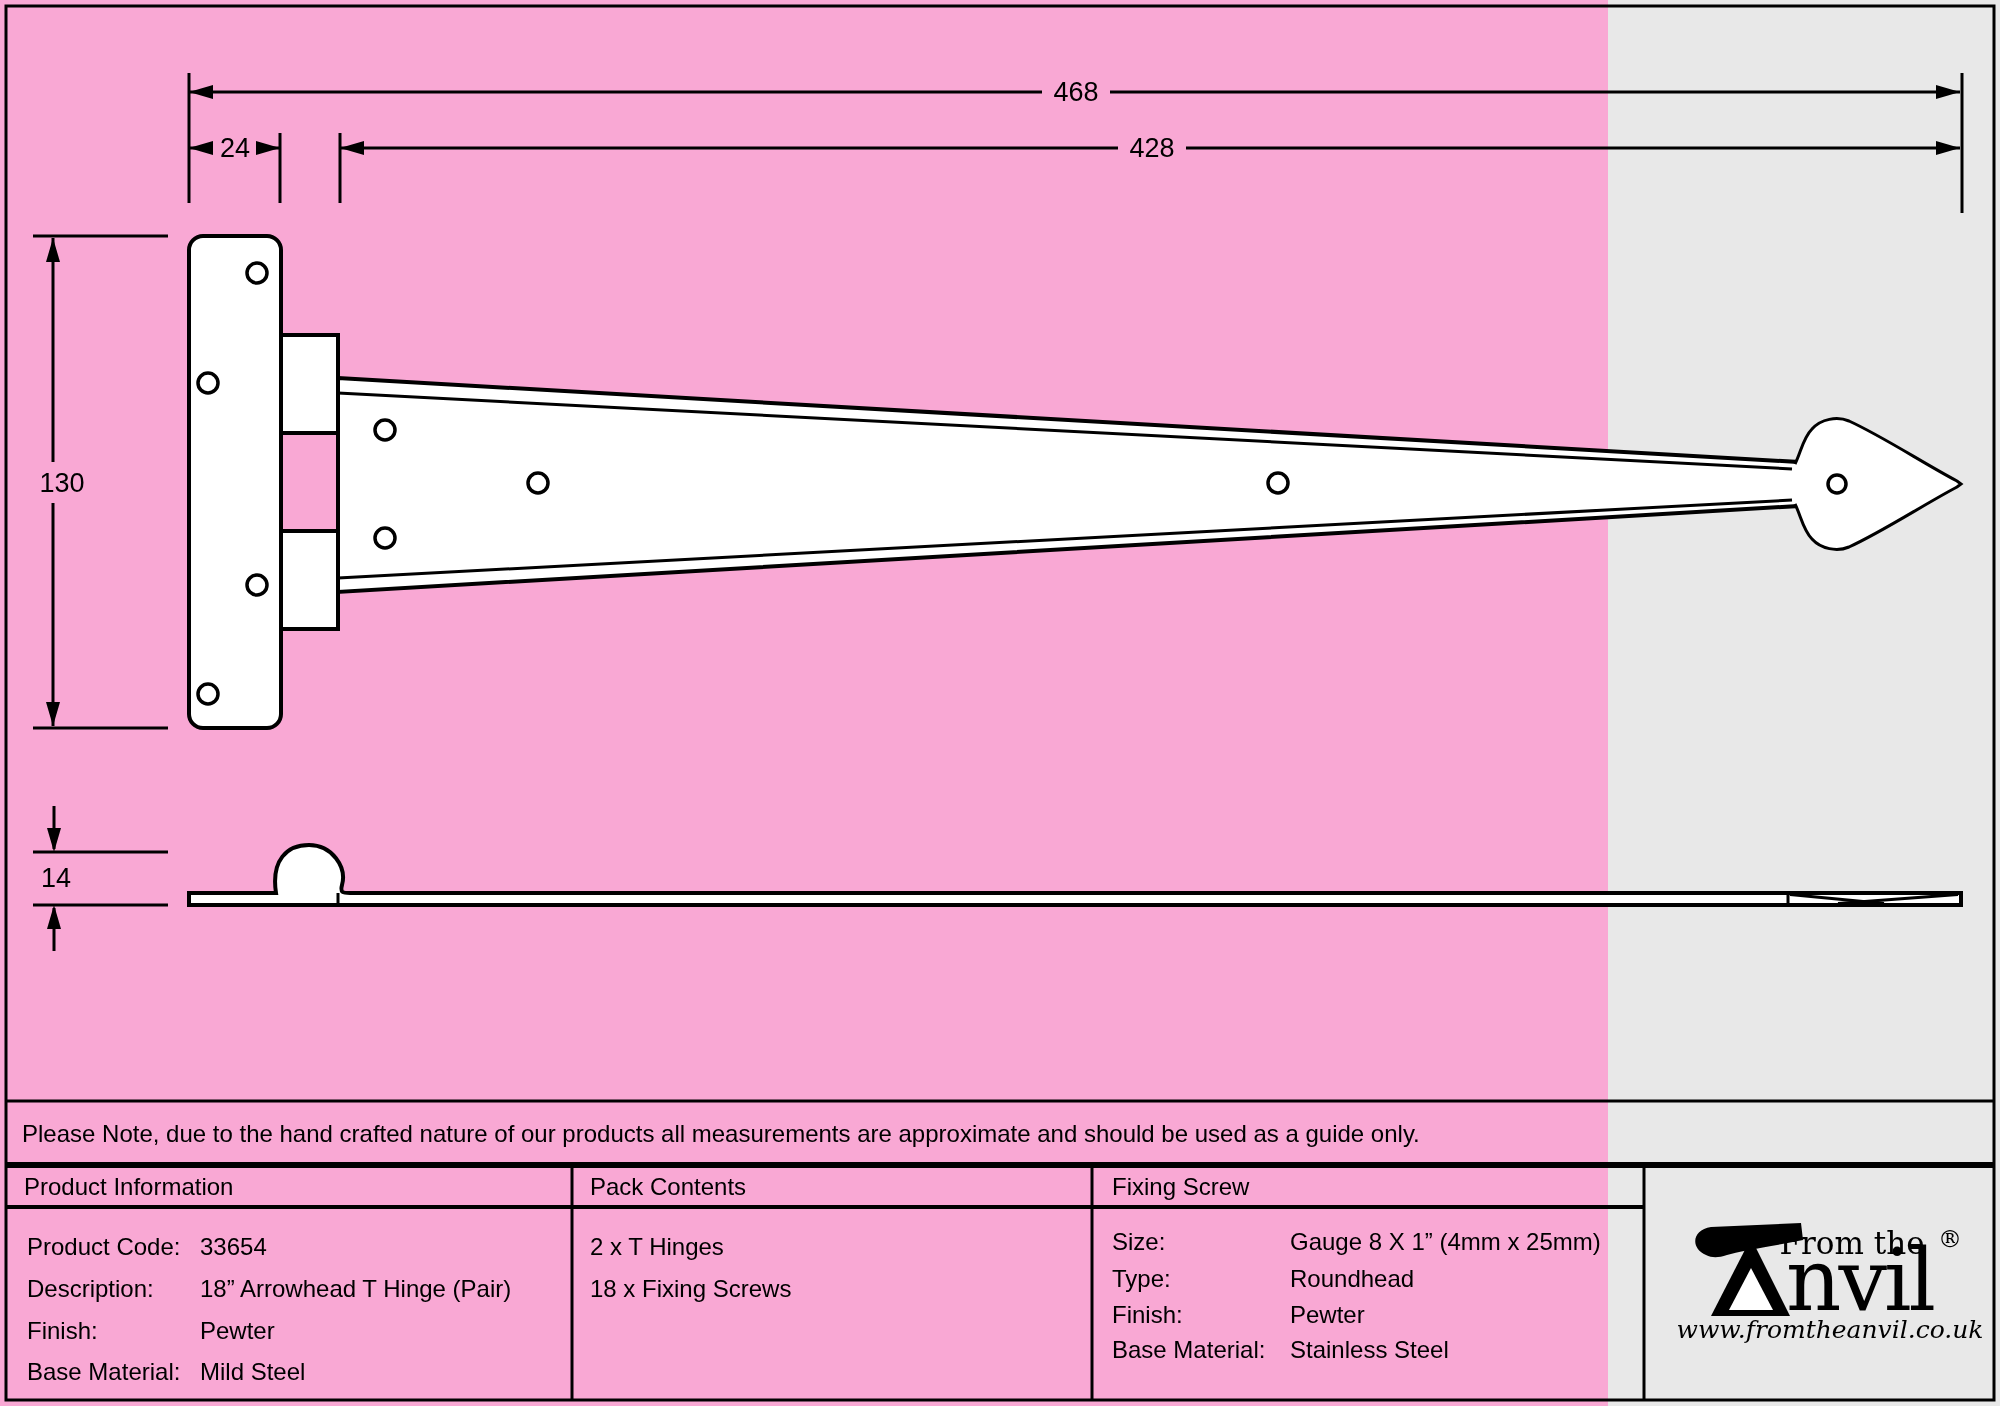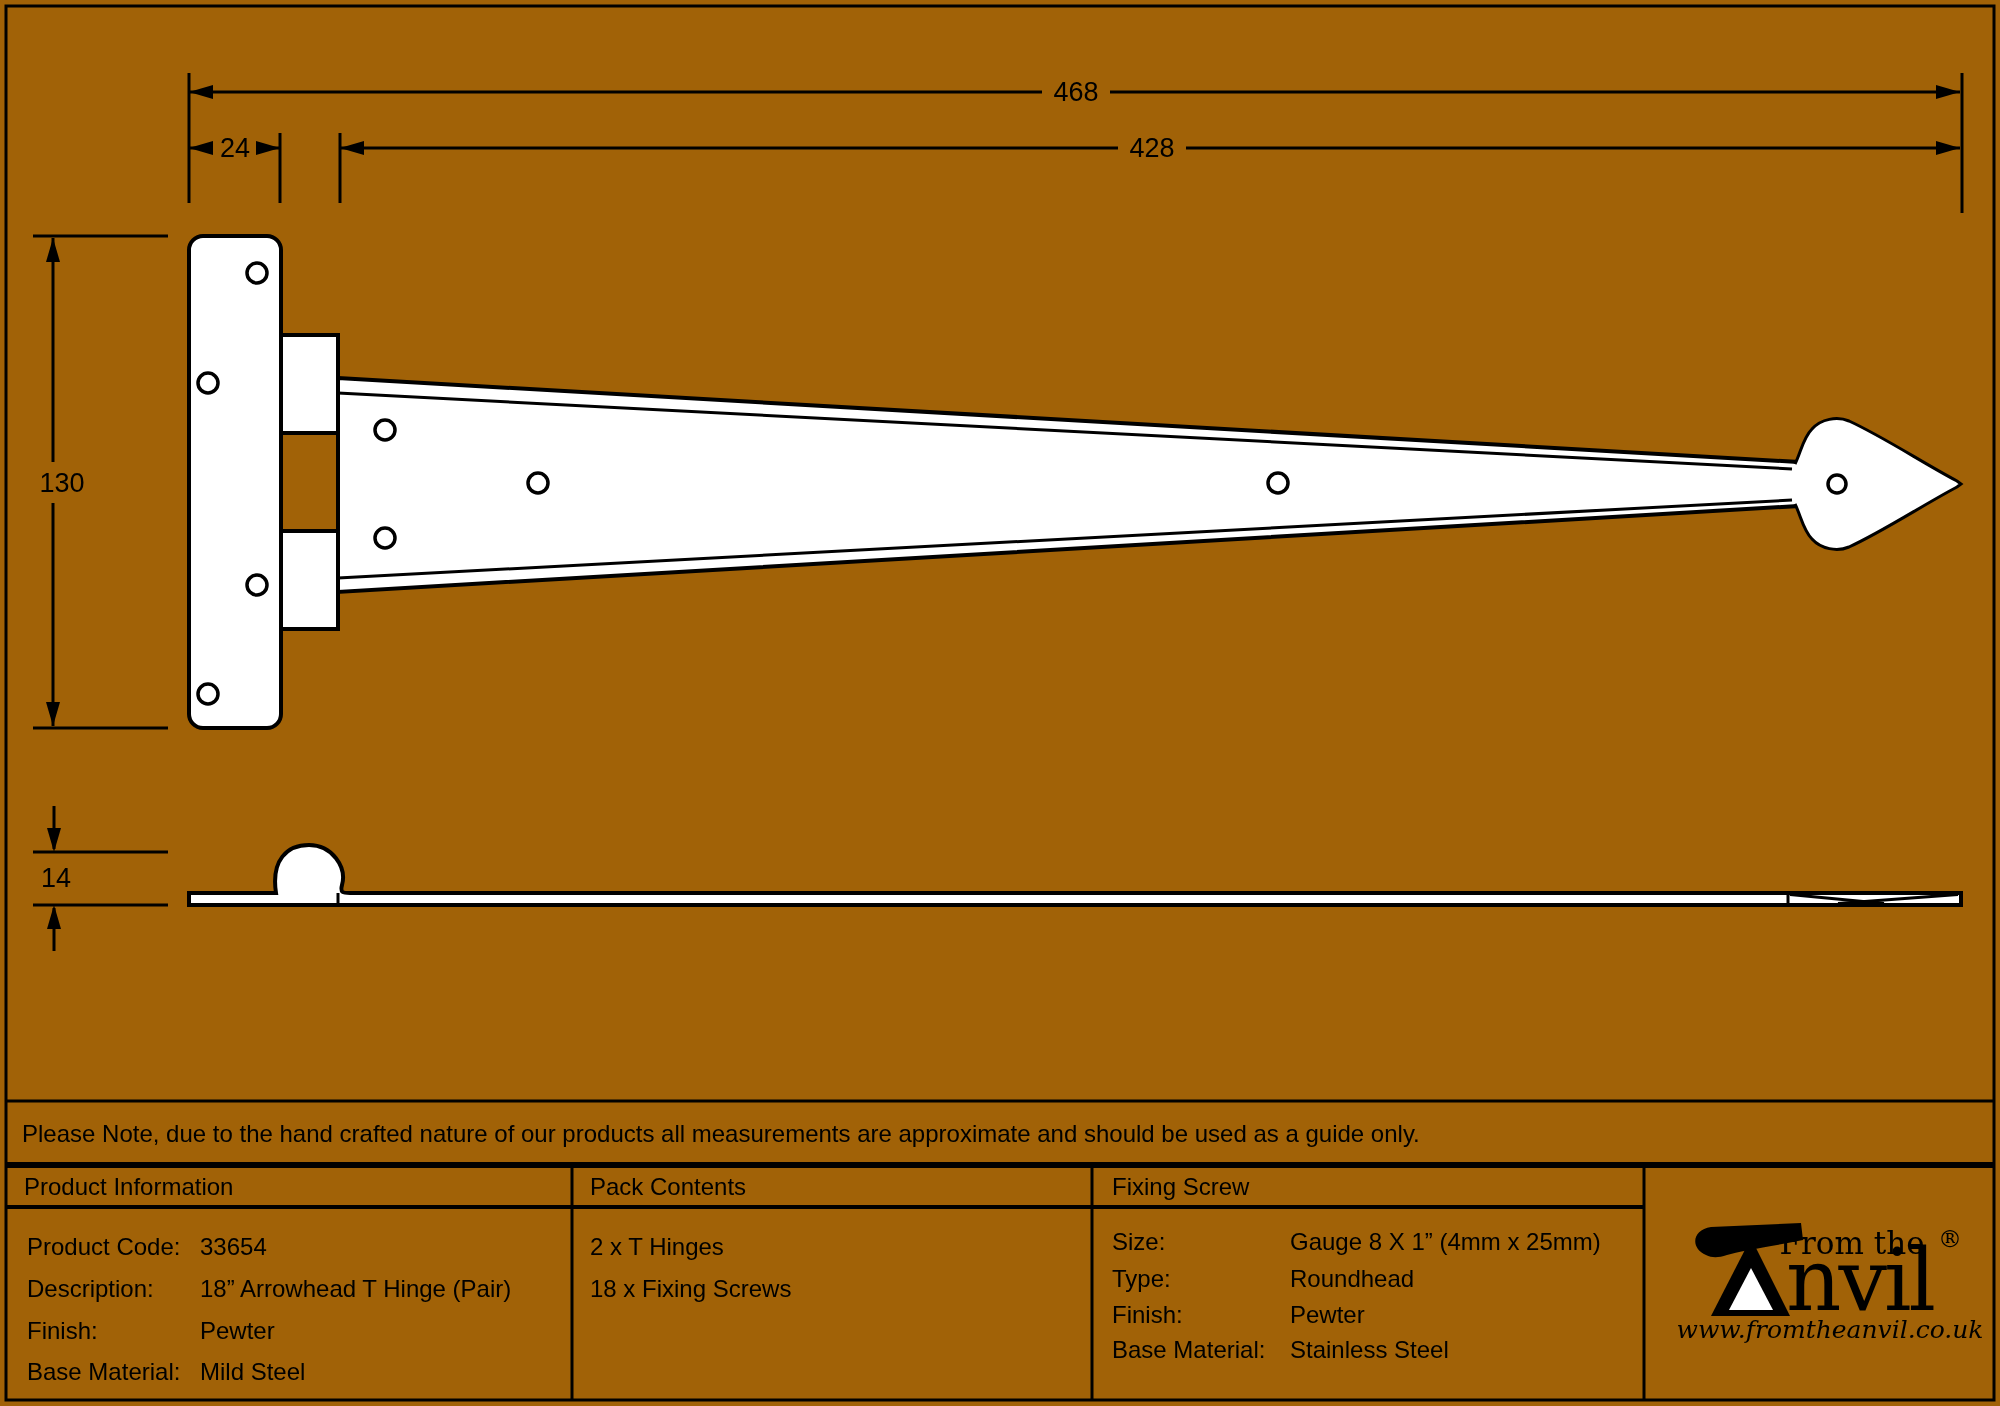--- a/index.html
+++ b/index.html
@@ -1,19 +1,19 @@
 <!DOCTYPE html>
 <html><head>
 <meta charset="utf-8">
 <style>
   html,body{margin:0;padding:0;background:#e8e8e8;}
   .page{
     position:relative;
-    width:2000px;height:1406px;
-    background:#a16207;
+    width:1608px;height:1406px;
+    background:#f9a8d4;
     font-family:"Liberation Sans",sans-serif;
   }
   svg{position:absolute;left:0;top:0;}
   .outline{fill:#ffffff;stroke:#000000;stroke-width:4;}
   .thin{fill:none;stroke:#000000;stroke-width:3;}
   .dim{stroke:#000000;stroke-width:3;fill:none;}
   .arrow{fill:#000000;stroke:none;}
   .hole{fill:#ffffff;stroke:#000000;stroke-width:3.5;}
   .dimtext{font-family:"Liberation Sans",sans-serif;font-size:27px;fill:#000000;}
   .tbltext{font-family:"Liberation Sans",sans-serif;font-size:24px;fill:#000000;}

